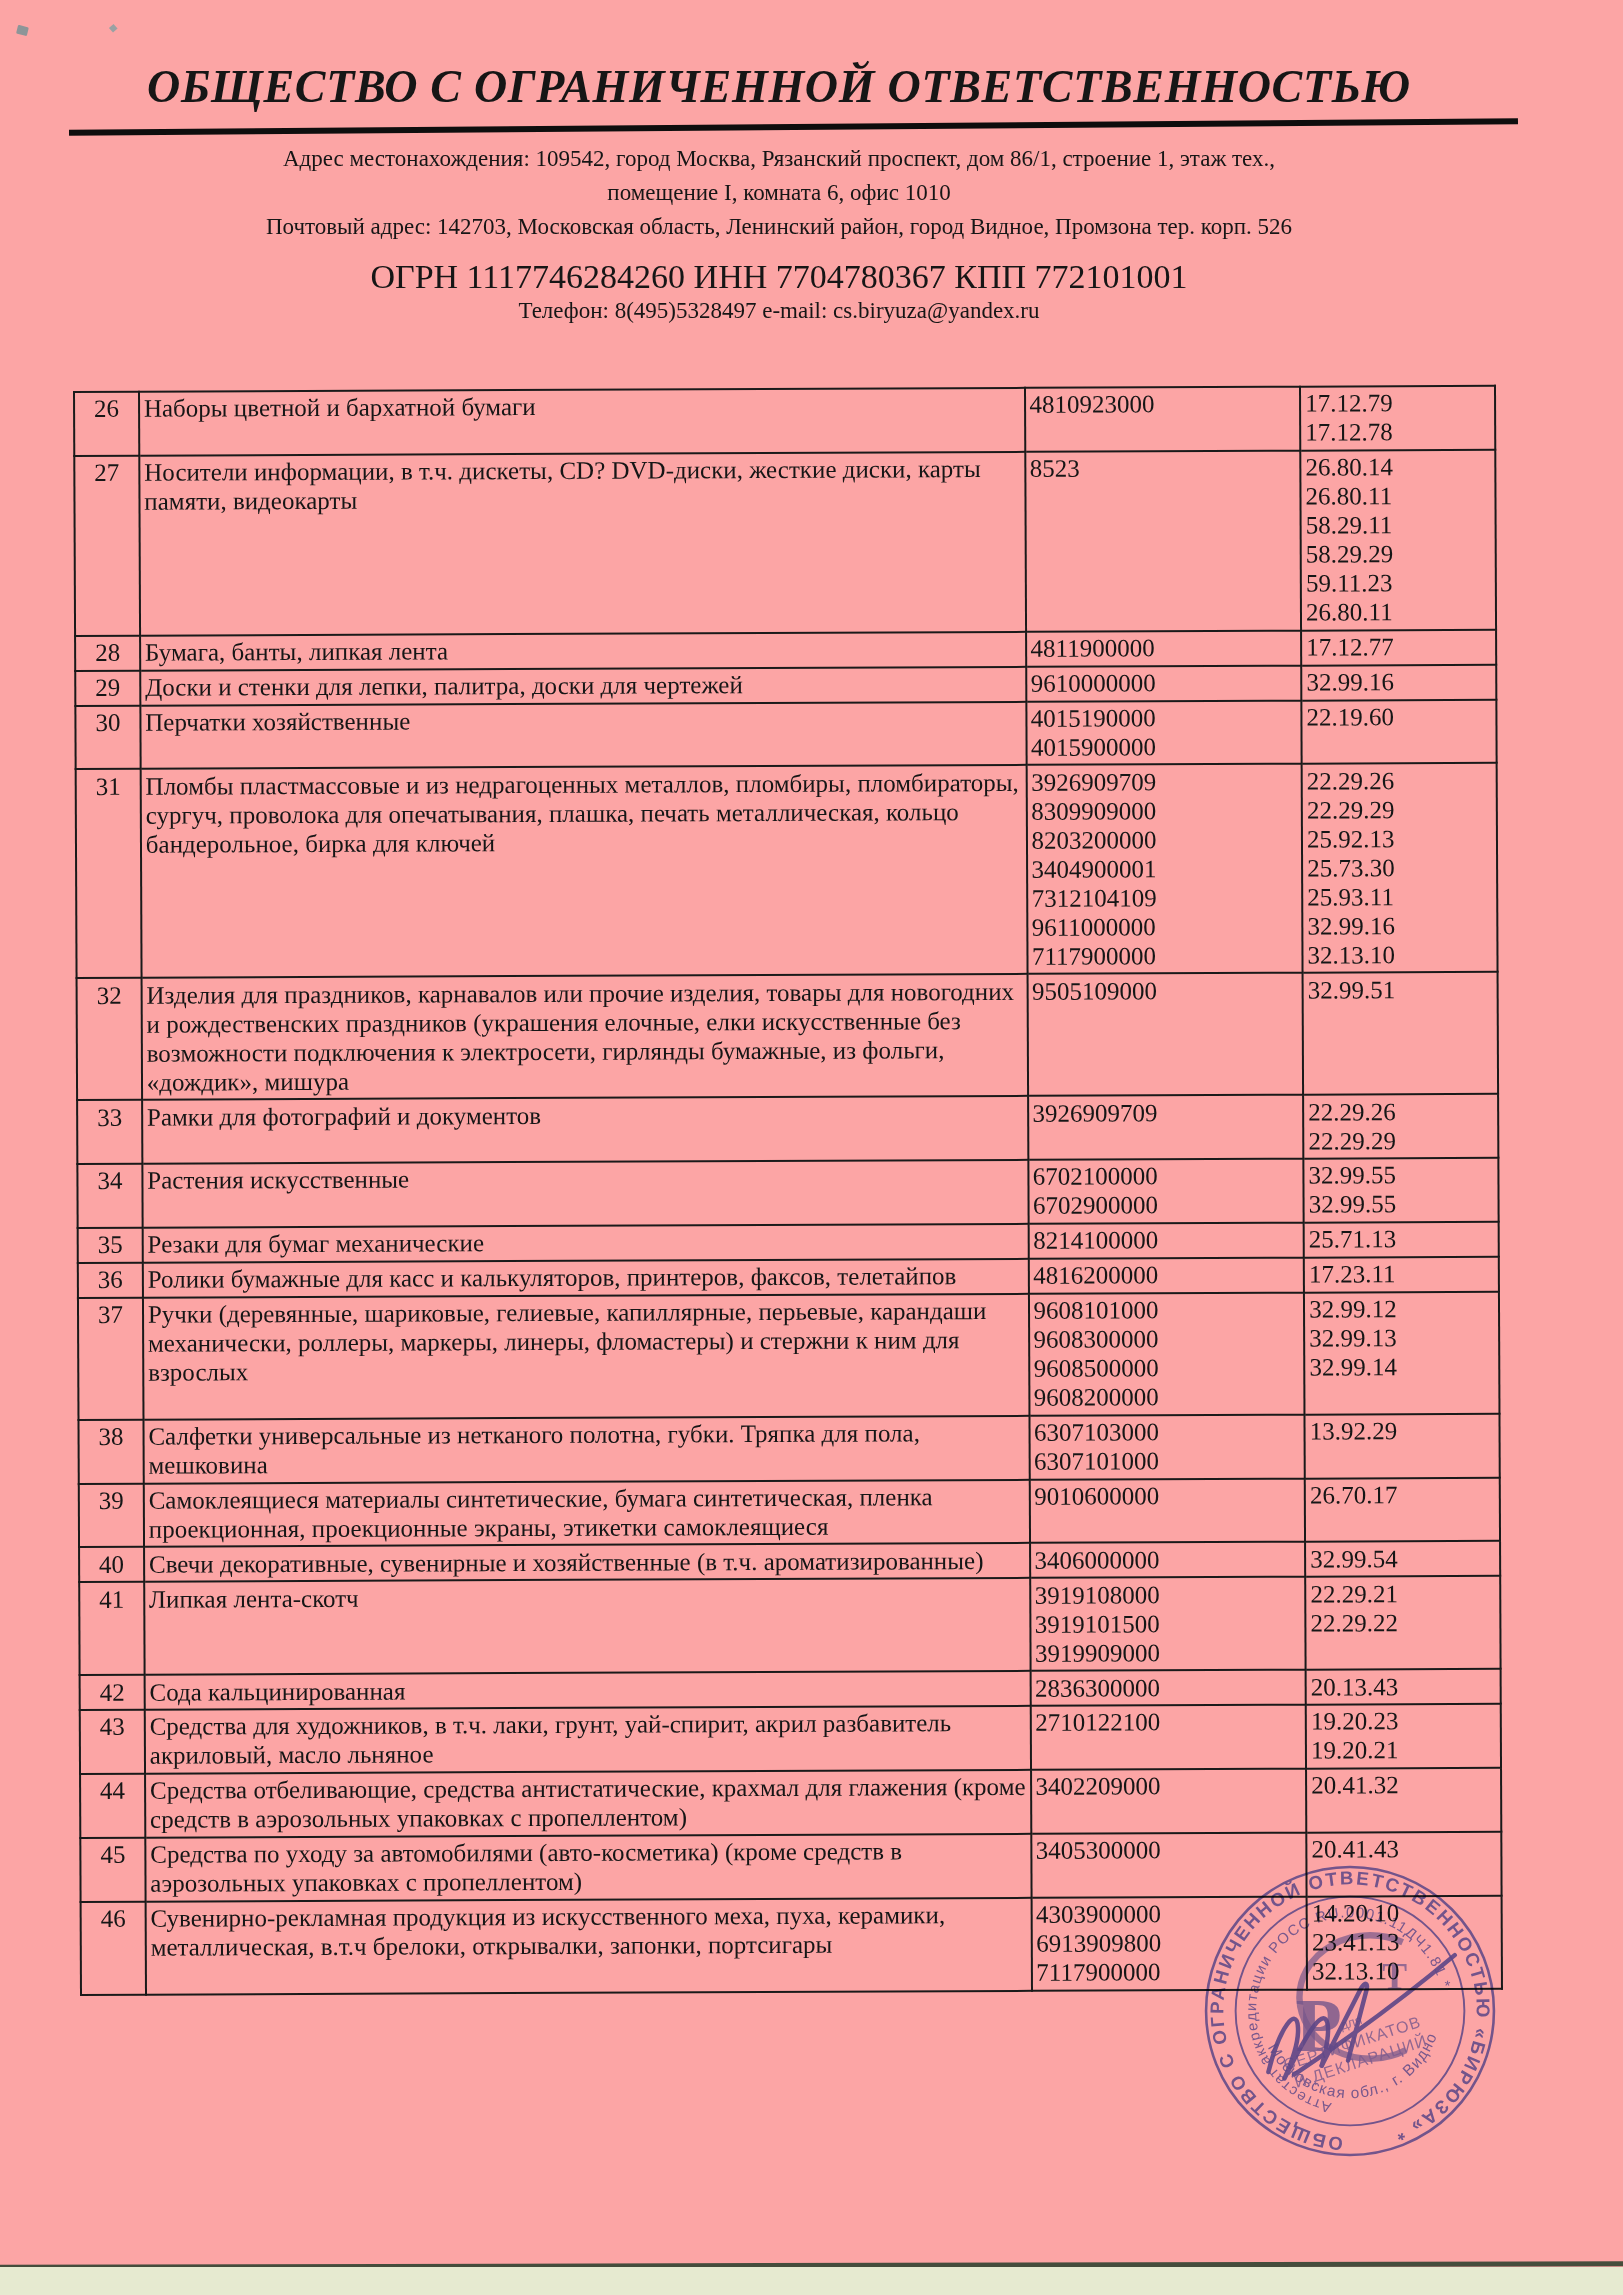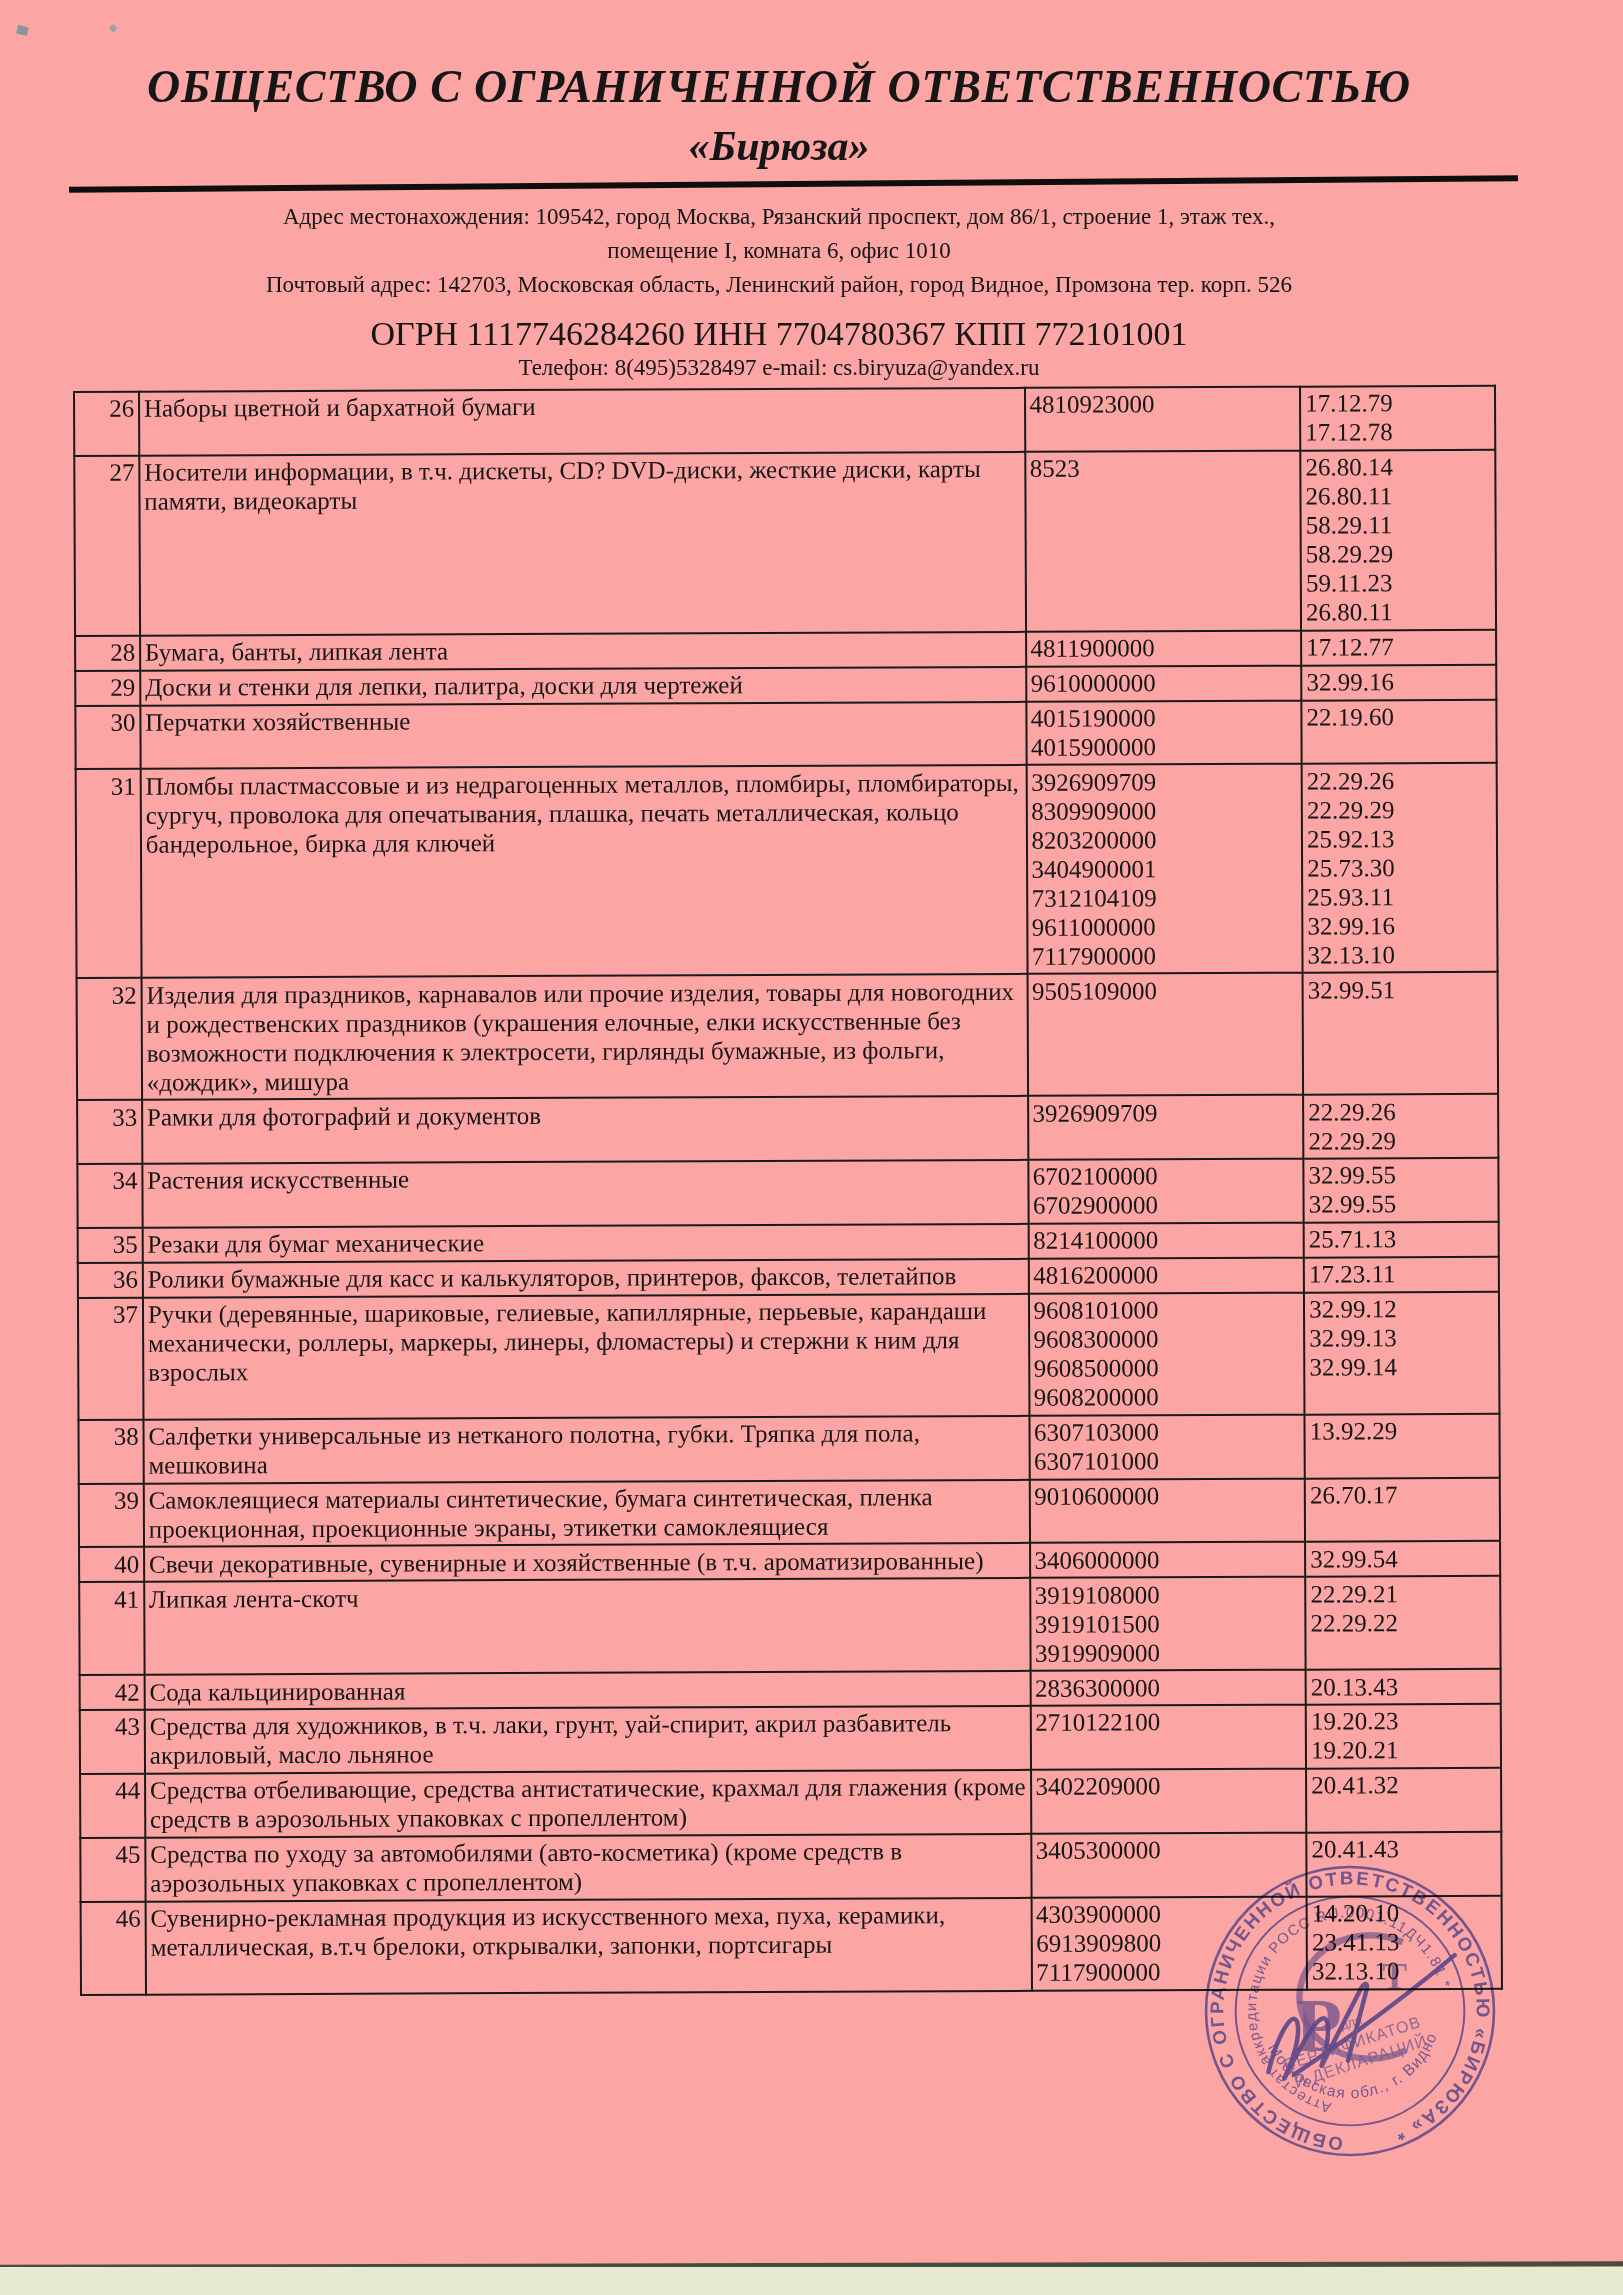--- a/index.html
+++ b/index.html
@@ -25,41 +25,40 @@
   
   table.goods{
     position:absolute;left:73px;top:391px;width:1423px;
     border-collapse:collapse;transform:rotate(-0.25deg);transform-origin:0 0;
   }
   table.goods td{
     border:2px solid #1a1a1a;vertical-align:top;
     font-size:25px;line-height:29px;
     padding:1.3px 3.9px 2.6px 3.9px;
   }
-  td.c-num{text-align:right;padding-left:0;padding-right:0;}
+  td.c-num{text-align:center;padding-left:0;padding-right:0;}
   td.c-desc{padding-left:11.8px;padding-right:7.9px;}
   td.c-code{padding-left:10.5px;}
   td.c-class{padding-left:17px;}
   .lines{white-space:pre-line;}
   
   .stamp{position:absolute;left:1199px;top:1860px;width:302px;height:302px;
     opacity:.85;mix-blend-mode:multiply;}
   .stamp svg{width:100%;height:100%;}
 </style>
 </head>
 <body>
 
 <div class="page">
 
   <div class="speck speck1"></div>
   <div class="speck speck2"></div>
 
   <div class="hdr">
     <div class="t1">ОБЩЕСТВО С ОГРАНИЧЕННОЙ ОТВЕТСТВЕННОСТЬЮ</div>
-    <div class="t2">«Бирюза»</div>
     <div class="rule"></div>
     <div class="addr">Адрес местонахождения: 109542, город Москва, Рязанский проспект, дом 86/1, строение 1, этаж тех.,</div>
     <div class="addr">помещение I, комната 6, офис 1010</div>
     <div class="addr">Почтовый адрес: 142703, Московская область, Ленинский район, город Видное, Промзона тер. корп. 526</div>
     <div class="reg">ОГРН 1117746284260 ИНН 7704780367 КПП 772101001</div>
     <div class="addr">Телефон: 8(495)5328497 e-mail: cs.biryuza@yandex.ru</div>
   </div>
 
   <table class="goods">
     <colgroup>

